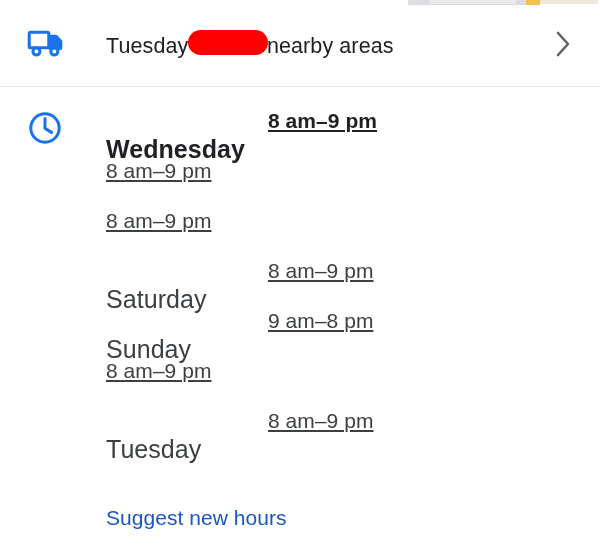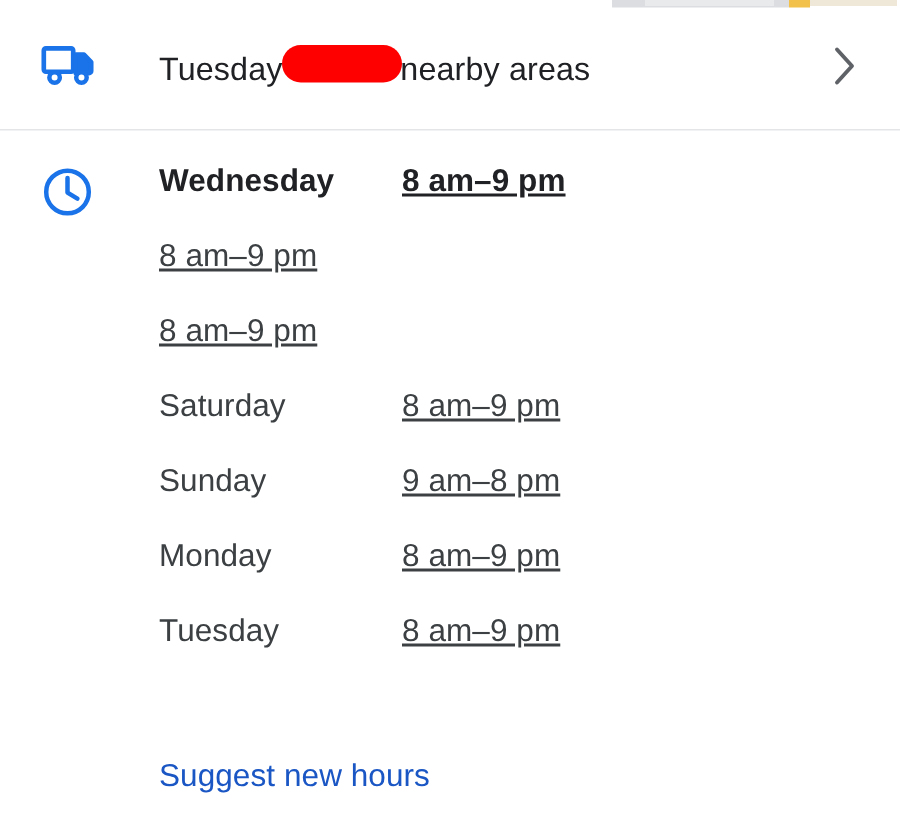--- a/index.html
+++ b/index.html
@@ -145,24 +145,25 @@
     flex: 1 1 auto;
   }
   .hours-row {
     display: flex;
     height: 50px;
     align-items: flex-start;
   }
   .day-cell {
     width: 162px;
     flex: 0 0 162px;
-    font-size: 21px;
+    font-size: 25px;
     color: #3c4043;
     line-height: 26px;
     letter-spacing: 0.05px;
+    margin-top: 28px;
   }
   .time-cell {
     font-size: 21px;
     color: #3c4043;
     line-height: 26px;
     letter-spacing: 0.05px;
     white-space: nowrap;
     text-decoration: underline;
   }
   .hours-row.today .day-cell,
@@ -248,21 +249,20 @@
         <div class="day-cell">Saturday</div>
         <div class="time-cell">8 am–9 pm</div>
       </div>
 
       <div class="hours-row">
         <div class="day-cell">Sunday</div>
         <div class="time-cell">9 am–8 pm</div>
       </div>
 
       <div class="hours-row">
-        <div class="day-cell">Monday</div>
         <div class="time-cell">8 am–9 pm</div>
       </div>
 
       <div class="hours-row">
         <div class="day-cell">Tuesday</div>
         <div class="time-cell">8 am–9 pm</div>
       </div>
 
     </div>
   </div>

